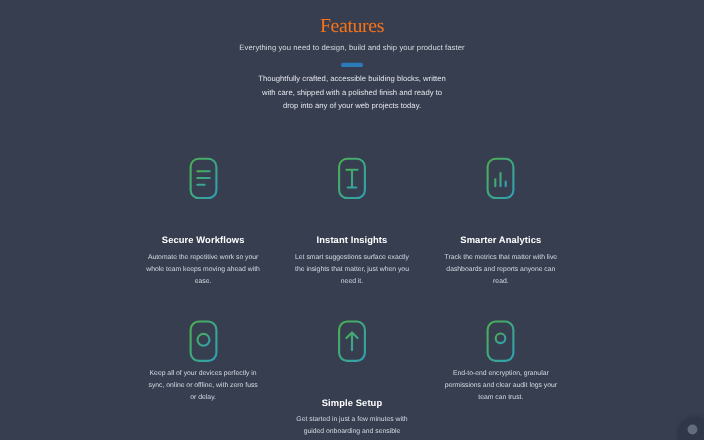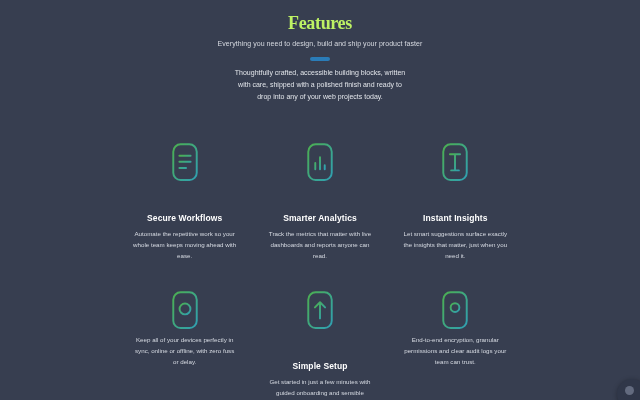--- a/index.html
+++ b/index.html
@@ -10,21 +10,21 @@
     font-family:"Liberation Sans", sans-serif;
     color:#ffffff;
     -webkit-font-smoothing:antialiased;
   }
   .page { width:640px; height:400px; position:relative; overflow:hidden; }
 
   
   .hero { padding-top:13px; text-align:center; }
   .hero h1 {
     font-family:"Liberation Serif", serif;
-    font-size:18px; font-weight:700; letter-spacing:-0.35px; color:#bef264;
+    font-size:18px; font-weight:400; letter-spacing:-0.35px; color:#f97316;
   }
   .hero .sub { font-size:7px; margin-top:6px; color:#d7dae1; letter-spacing:.05px; }
   .divider { width:20px; height:4px; background:#2a7cb8; margin:10px auto 0; border-radius:2px; }
   .hero p.body {
     font-size:7px; line-height:11.6px; margin:6.4px auto 0;
     width:176px; color:#e2e5ea;
   }
 
   
   .grid {
@@ -73,35 +73,35 @@
             <path d="M8.8 8.4h6.4M8.8 11.9h6.4M8.8 15.4h3.8"></path>
           </svg>
         </div>
         <h3>Secure Workflows</h3>
         <p>Automate the repetitive work so your whole team keeps moving ahead with ease.</p>
       </div>
       <div class="card">
         <div class="ico">
           <svg class="icn" viewBox="0 0 24 24" fill="none" stroke="url(#iconGrad)" stroke-width="1.1" stroke-linecap="round" stroke-linejoin="round">
             <rect x="5.3" y="1.9" width="13.4" height="20.4" rx="4.2"></rect>
+            <path d="M9.1 7.6h5.8M12 7.6v9.2M9.8 16.8h4.4"></path>
+          </svg>
+        </div>
+        <h3>Instant Insights</h3>
+        <p>Let smart suggestions surface exactly the insights that matter, just when you need it.</p>
+      </div>
+      <div class="card">
+        <div class="ico">
+          <svg class="icn" viewBox="0 0 24 24" fill="none" stroke="url(#iconGrad)" stroke-width="1.1" stroke-linecap="round" stroke-linejoin="round">
+            <rect x="5.3" y="1.9" width="13.4" height="20.4" rx="4.2"></rect>
             <path d="M9.3 16.2v-3.6M12 16.2v-6.9M14.7 16.2v-2.4"></path>
           </svg>
         </div>
         <h3>Smarter Analytics</h3>
         <p>Track the metrics that matter with live dashboards and reports anyone can read.</p>
-      </div>
-      <div class="card">
-        <div class="ico">
-          <svg class="icn" viewBox="0 0 24 24" fill="none" stroke="url(#iconGrad)" stroke-width="1.1" stroke-linecap="round" stroke-linejoin="round">
-            <rect x="5.3" y="1.9" width="13.4" height="20.4" rx="4.2"></rect>
-            <path d="M9.1 7.6h5.8M12 7.6v9.2M9.8 16.8h4.4"></path>
-          </svg>
-        </div>
-        <h3>Instant Insights</h3>
-        <p>Let smart suggestions surface exactly the insights that matter, just when you need it.</p>
       </div>
       <div class="card">
         <div class="ico">
           <svg class="icn" viewBox="0 0 24 24" fill="none" stroke="url(#iconGrad)" stroke-width="1.1" stroke-linecap="round" stroke-linejoin="round">
             <rect x="5.3" y="1.9" width="13.4" height="20.4" rx="4.2"></rect>
             <circle cx="12" cy="11.4" r="3.1"></circle>
             <path d="M12 5.3v2.8M12 14.9v2.8"></path>
           </svg>
         </div>
         <p>Keep all of your devices perfectly in sync, online or offline, with zero fuss or delay.</p>

